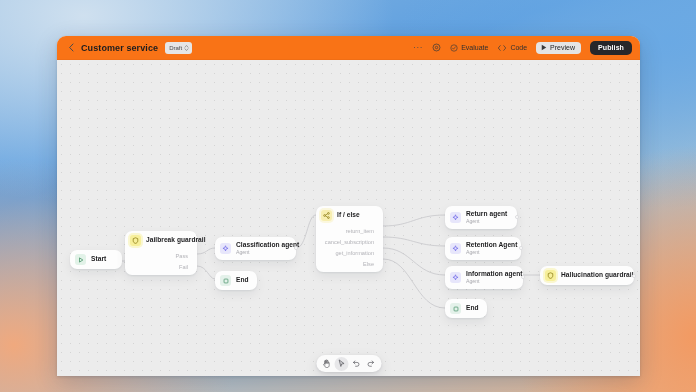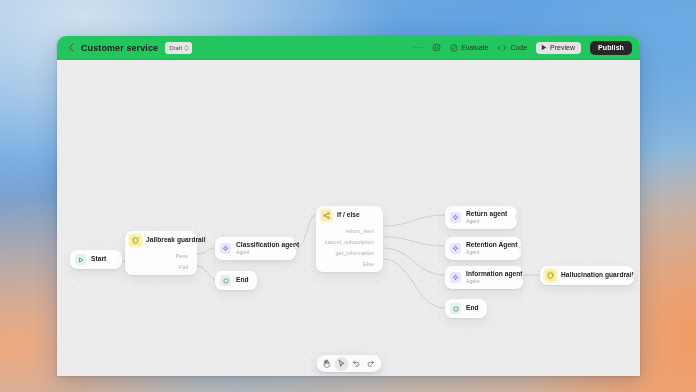--- a/index.html
+++ b/index.html
@@ -23,21 +23,21 @@
     left: 57px; top: 36px; width: 583px; height: 340px;
     background: #ececec;
     border-radius: 9px 9px 0 0;
     box-shadow: 0 6px 22px rgba(30,50,80,.22), 0 1px 3px rgba(30,50,80,.18);
     overflow: hidden;
   }
 
   
   .topbar {
     position: absolute; left: 0; top: 0; width: 100%; height: 24px;
-    background: #22c55e;
+    background: #f97316;
     display: flex; align-items: center;
     padding: 0 8px 0 9px;
     border-bottom: 1px solid rgba(0,0,0,.035);
   }
   .back-chevron {
     width: 10px; height: 10px; flex: 0 0 auto; color: #4c4c4c;
     display: flex; align-items: center; justify-content: center;
   }
   .doc-title {
     font-size: 9px; font-weight: 700; color: #1d1d1f;

